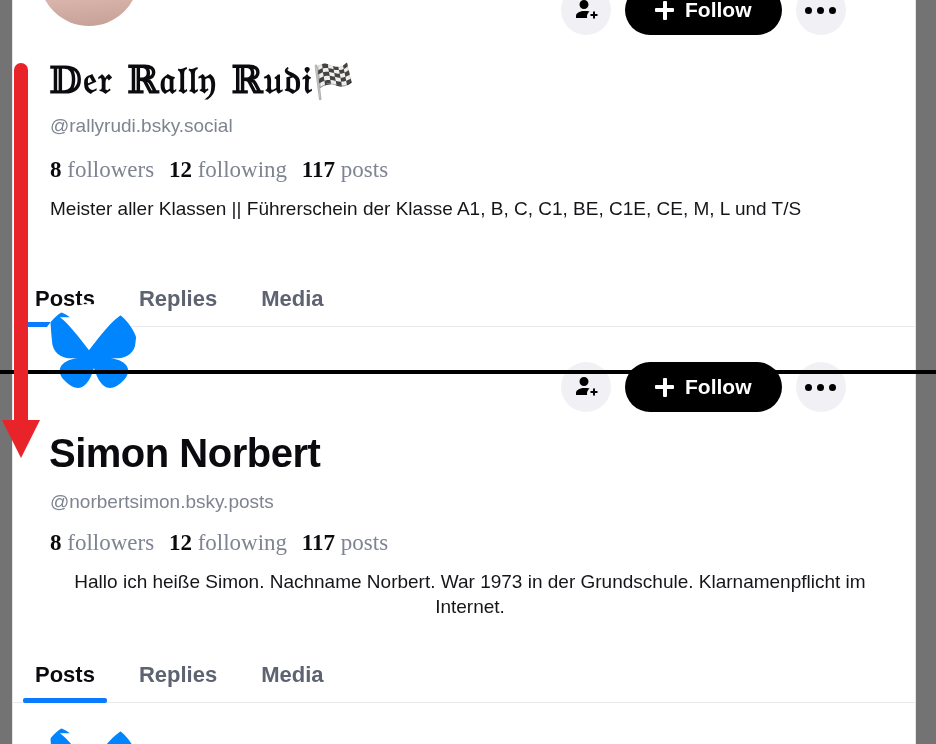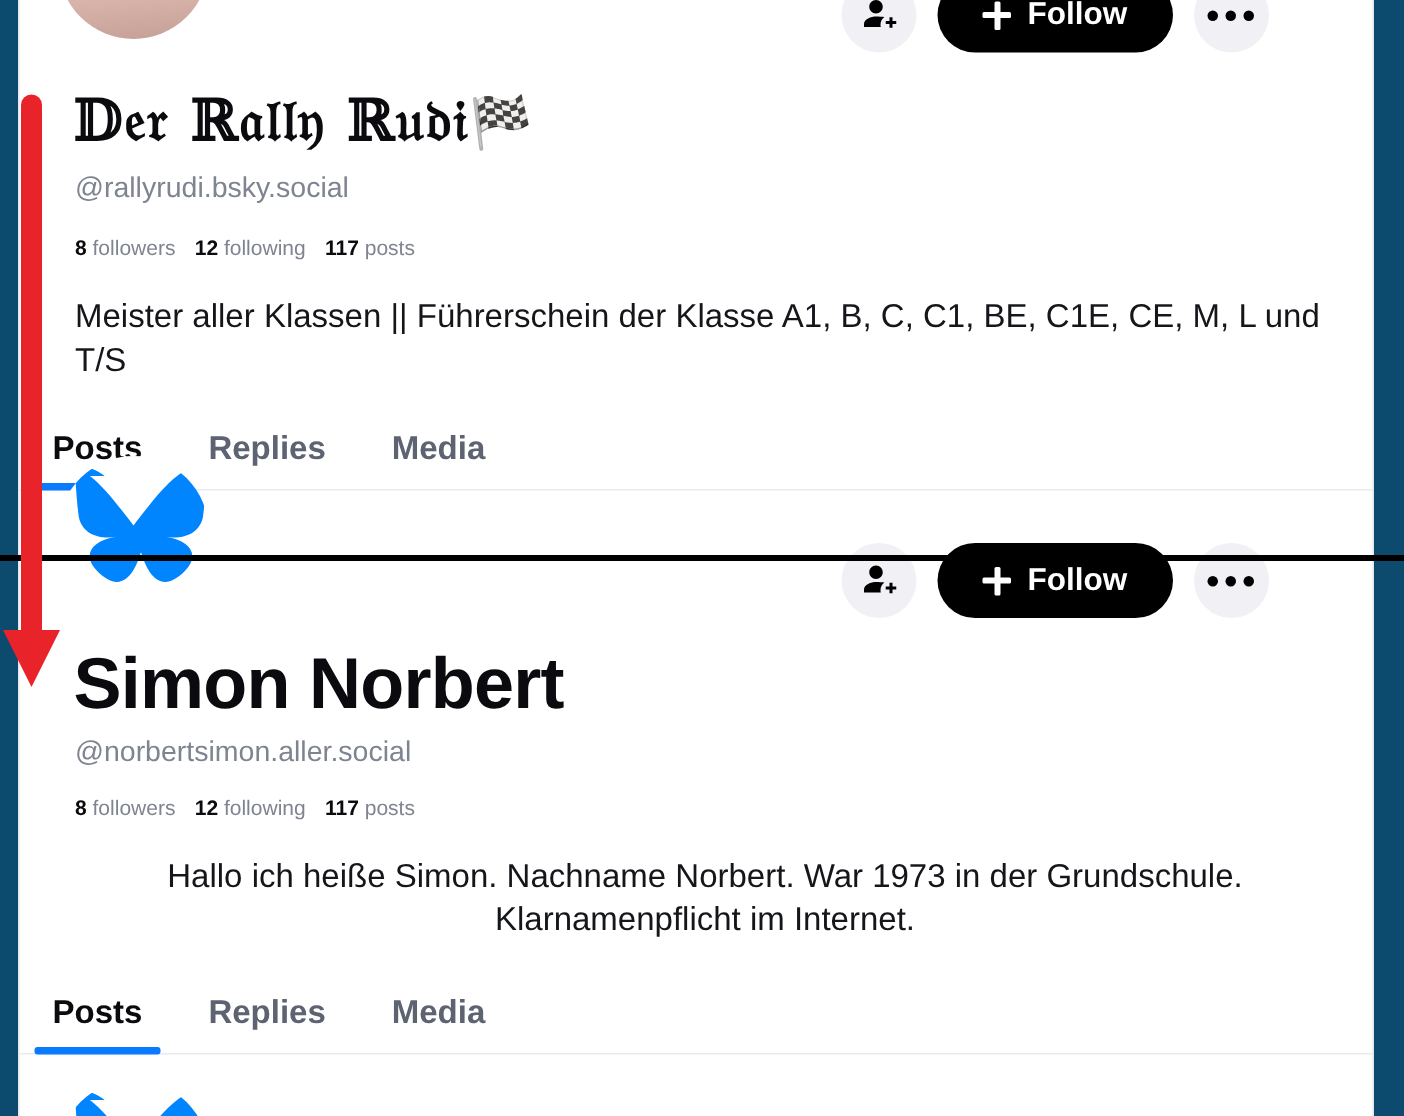--- a/index.html
+++ b/index.html
@@ -5,21 +5,21 @@
   * { margin:0; padding:0; box-sizing:border-box; }
   html, body {
     width:936px; height:744px;
     background:#ffffff;
     font-family:"Liberation Sans", sans-serif;
     overflow:hidden;
   }
   .page {
     position:relative;
     width:936px; height:744px;
-    background:#0c4a6e;
+    background:#737373;
   }
 
   
   .column {
     position:absolute;
     left:12px; top:0;
     width:904px; height:744px;
     border-left:1px solid #e6e6ea;
     border-right:1px solid #e6e6ea;
     background:#ffffff;
@@ -82,21 +82,21 @@
   }
   .plus::before, .plus::after {
     content:""; position:absolute; background:#fff; border-radius:1px;
   }
   .plus::before { left:0; top:7.5px; width:19px; height:4px; }
   .plus::after  { top:0; left:7.5px; height:19px; width:4px; }
 
   
   .display-name {
     position:absolute;
-    font-size:48px;
+    font-size:40px;
     font-weight:bold;
     color:#0b0b0f;
     letter-spacing:-0.5px;
     white-space:nowrap;
     line-height:1.05;
   }
   .display-name.outline {
     font-family:"DejaVu Serif", serif;
     font-weight:bold;
     font-size:38px;
@@ -105,30 +105,31 @@
   .flag { font-family:"DejaVu Sans", sans-serif; font-size:34px; }
 
   .handle {
     position:absolute;
     font-size:19px;
     color:#7f8491;
     white-space:nowrap;
   }
   .stats {
     position:absolute;
-    font-size:14px;
+    font-size:23px;
     color:#7f8491;
     white-space:nowrap;
+    font-family:Liberation Serif, serif;
   }
   .stats b { color:#0b0b0f; font-weight:bold; }
   .stats .sp { display:inline-block; width:9px; }
 
   .bio {
     position:absolute;
-    font-size:22px;
+    font-size:19px;
     color:#15161a;
     line-height:1.33;
     width:840px;
   }
 
   
   .tabs {
     position:absolute;
     display:flex;
     align-items:flex-start;
@@ -257,21 +258,21 @@
               <i></i>
               <i></i>
             </span>
         </button>
       </div>
 
       <div class="display-name" style="left:36px; top:60px;">
         <span>Simon Norbert</span>
       </div>
 
-      <div class="handle" style="left:37px; top:119px;">@norbertsimon.aller.social</div>
+      <div class="handle" style="left:37px; top:119px;">@norbertsimon.bsky.posts</div>
 
       <div class="stats" style="left:37px; top:158px;">
         <b>8</b>
         <span>followers</span><span class="sp"></span>
         <b>12</b>
         <span>following</span><span class="sp"></span>
         <b>117</b>
         <span>posts</span>
       </div>
 

